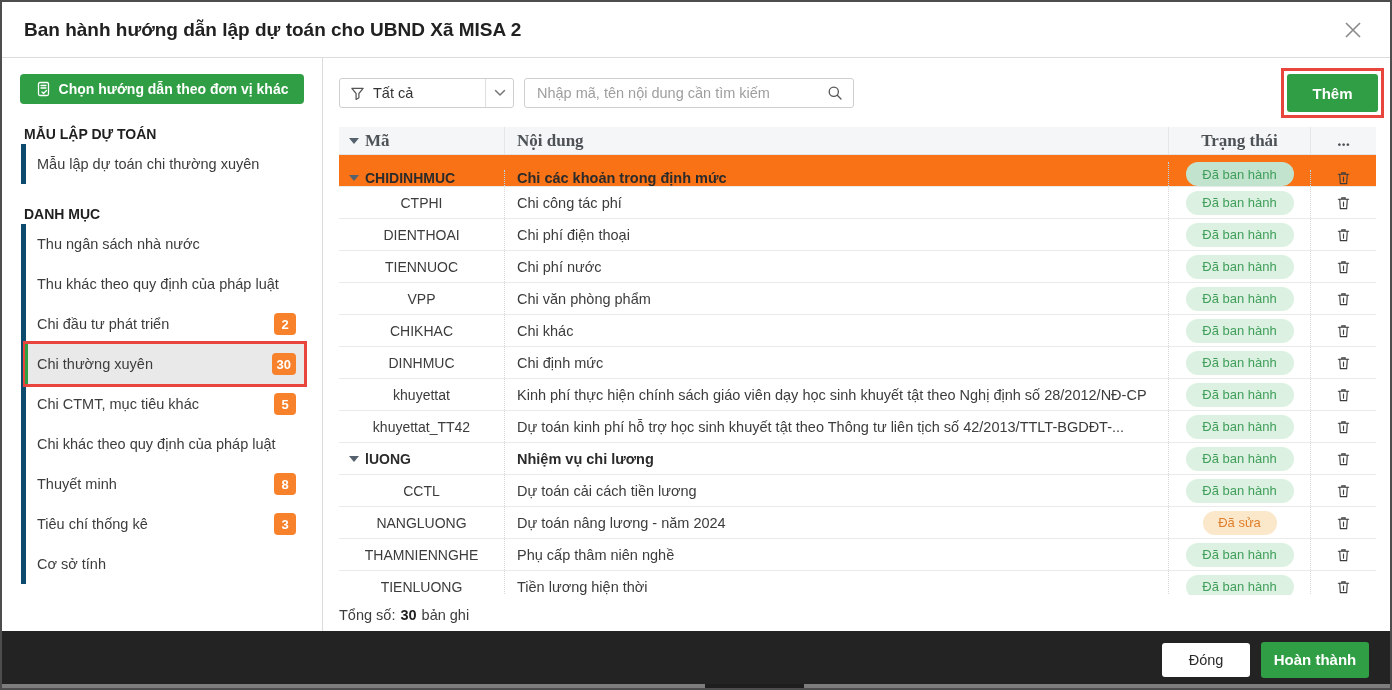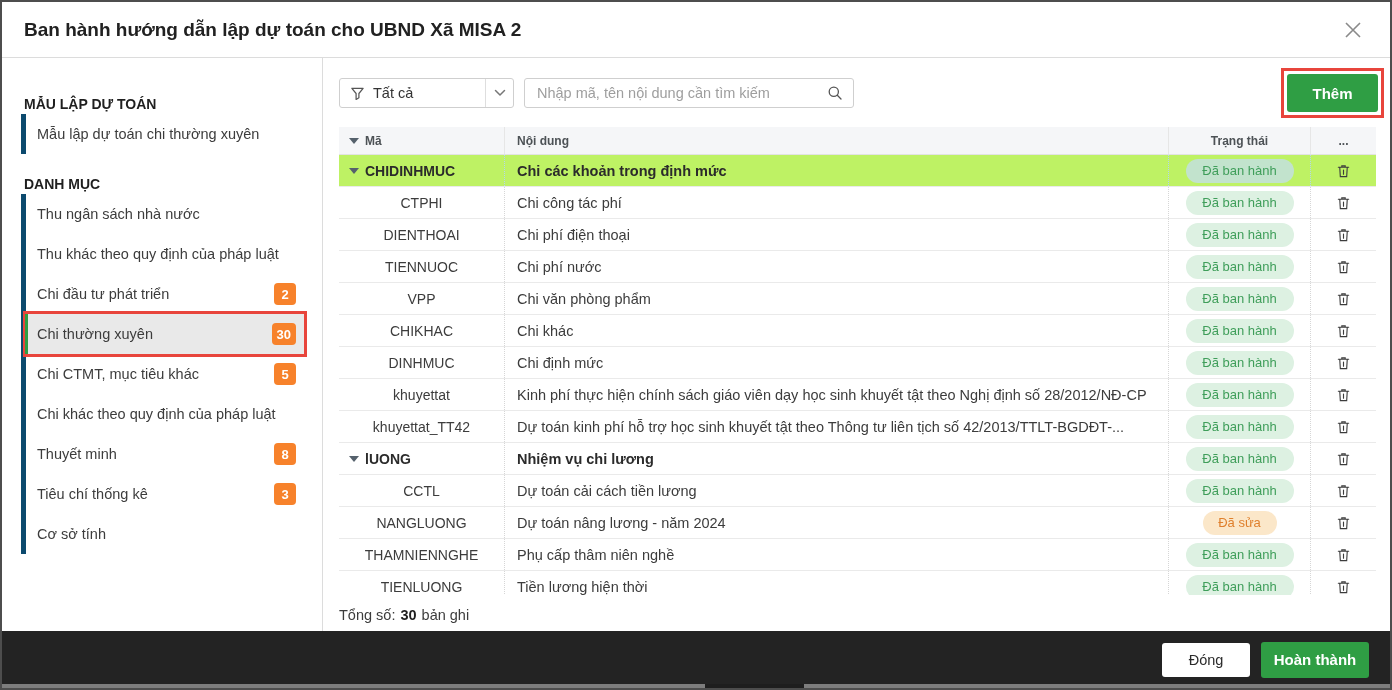--- a/index.html
+++ b/index.html
@@ -68,34 +68,34 @@
   .search-box .mag { margin-right:10px; display:flex; }
   .add-annotation { margin-left:auto; margin-right:6px; border:3px solid #e8453c; padding:3px; }
   .add-btn {
     width:91px; height:38px; background:#2f9e44; color:#fff; border:none; border-radius:3px;
     font-size:15px; font-weight:bold; cursor:pointer; font-family:inherit;
   }
 
   
   .table { width:1037px; margin-top:15px; flex:0 0 auto; }
   .thead { display:flex; height:28px; background:#f5f6f8; border-bottom:1px solid #e3e3e3; align-items:center; }
-  .th { font-size:12px; font-weight:bold; color:#4d5256; display:flex; align-items:center; height:100%; }
+  .th { font-size:17px; font-weight:bold; color:#4d5256; display:flex; align-items:center; height:100%;font-family:Liberation Serif, serif; }
   .th + .th { border-left:1px solid #e6e6e6; }
   .col-code   { width:165px; flex:0 0 165px; }
   .col-content{ flex:1 1 auto; min-width:0; }
   .col-status { width:142px; flex:0 0 142px; }
   .col-actions{ width:66px;  flex:0 0 66px; }
   .th.col-code { padding-left:10px; gap:6px; }
   .th.col-content { padding-left:12px; }
   .th.col-status, .th.col-actions { justify-content:center; }
   .caret { width:0; height:0; border-left:5px solid transparent; border-right:5px solid transparent; border-top:6px solid #55616c; flex:0 0 auto; }
 
   .tbody { height:440px; overflow:hidden; }
   .tr { display:flex; height:32px; align-items:stretch; border-bottom:1px solid #eaeaea; background:#fff; }
-  .tr.selected { background:#bef264; }
+  .tr.selected { background:#f97316;align-items:flex-end; }
   .td { display:flex; align-items:center; font-size:14.5px; color:#3c3c3c; overflow:hidden; }
   .td + .td { border-left:1px dotted #d6d6d6; }
   .tr.selected .td + .td { border-left-color:#b3d7ec; }
   .td.col-code { justify-content:center; font-size:14px; }
   .tr.parent .td.col-code { justify-content:flex-start; padding-left:10px; gap:6px; font-weight:bold; color:#2b2b2b; }
   .td.col-content { padding-left:12px; white-space:nowrap; text-overflow:ellipsis; }
   .td.col-content > span { overflow:hidden; white-space:nowrap; text-overflow:ellipsis; }
   .tr.parent .td.col-content { font-weight:bold; color:#2b2b2b; }
   .td.col-status { justify-content:center; }
   .td.col-actions { justify-content:center; }
@@ -138,20 +138,30 @@
     <div class="close-btn">
       <svg width="24" height="24" viewBox="0 0 24 24">
           <path d="M5 5 L19 19 M19 5 L5 19" stroke="#8a8a8a" stroke-width="1.6"></path>
         </svg>
     </div>
   </div>
 
   <div class="modal-body">
 
     <div class="sidebar">
+      <button class="choose-btn">
+        <span>
+          <svg width="15" height="16" viewBox="0 0 15 16" fill="none" stroke="#fff" stroke-width="1.3">
+            <rect x="2.5" y="1.5" width="10" height="13" rx="1.5"></rect>
+            <path d="M5 4.5h5M5 7h5" stroke-linecap="round"></path>
+            <path d="M6 11l1.5 1.5L10.5 9.5" stroke-linecap="round" stroke-linejoin="round"></path>
+          </svg>
+        </span>
+        <span>Chọn hướng dẫn theo đơn vị khác</span>
+      </button>
 
       <div class="section-header">MẪU LẬP DỰ TOÁN</div>
       <div class="nav-group">
         <div class="nav-item">
           <span>Mẫu lập dự toán chi thường xuyên</span>
         </div>
       </div>
 
       <div class="section-header">DANH MỤC</div>
       <div class="nav-group">

